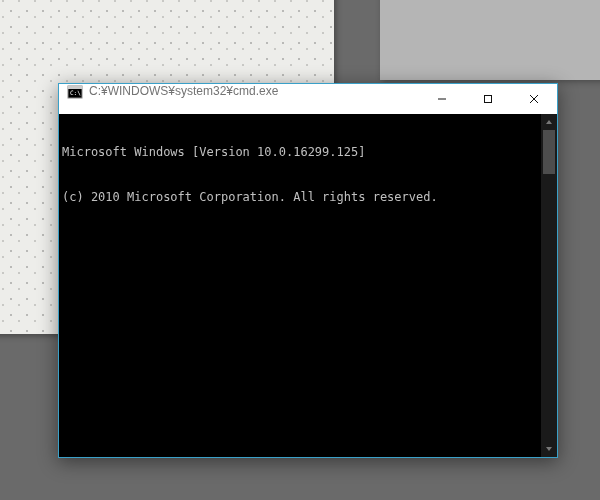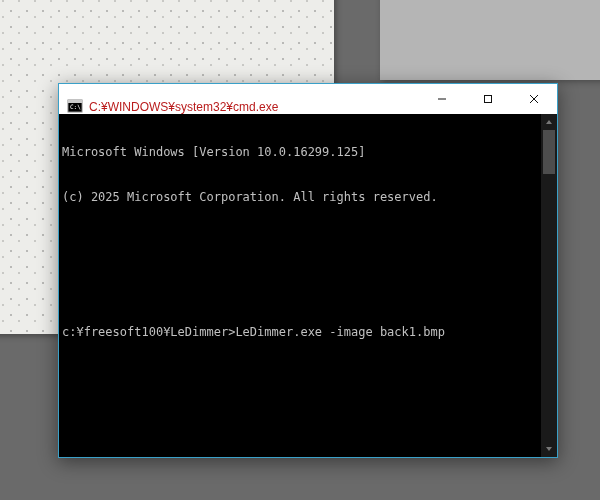--- a/index.html
+++ b/index.html
@@ -39,24 +39,24 @@
     background: #fff;
     border: 1px solid #3aa0c8;
     box-shadow: 0 4px 18px rgba(0,0,0,0.45);
     display: flex;
     flex-direction: column;
   }
   .titlebar {
     height: 30px;
     background: #fff;
     display: flex;
-    align-items: flex-end;
+    align-items: flex-start;
     padding-left: 8px;
     font-size: 12px;
-    color: #b91c1c;
+    color: #737373;
     user-select: none;
   }
   .title-icon {
     width: 16px; height: 16px;
     margin-right: 6px;
     display: flex; align-items: center; justify-content: center;
   }
   .title-text {
     flex: 0 1 auto;
     white-space: nowrap;
@@ -144,24 +144,23 @@
           <svg width="10" height="10" viewBox="0 0 10 10">
               <line x1="1" y1="1" x2="9" y2="9" stroke="currentColor" stroke-width="1"></line>
               <line x1="9" y1="1" x2="1" y2="9" stroke="currentColor" stroke-width="1"></line>
             </svg>
         </div>
       </div>
     </div>
 
     <div class="terminal">
       <span class="line">Microsoft Windows [Version 10.0.16299.125]</span>
-      <span class="line">(c) 2025 Microsoft Corporation. All rights reserved.</span>
+      <span class="line">(c) 2010 Microsoft Corporation. All rights reserved.</span>
       <span class="line"></span>
       <span class="line"></span>
-      <span class="line">c:¥freesoft100¥LeDimmer&gt;LeDimmer.exe -image back1.bmp</span>
       <span class="line"></span>
       
 
       <div class="scrollbar">
         <div class="sb-btn">
           <svg width="8" height="8" viewBox="0 0 8 8">
               <polygon points="4,2 7,6 1,6" fill="currentColor"></polygon>
             </svg>
         </div>
         <div class="sb-track">

